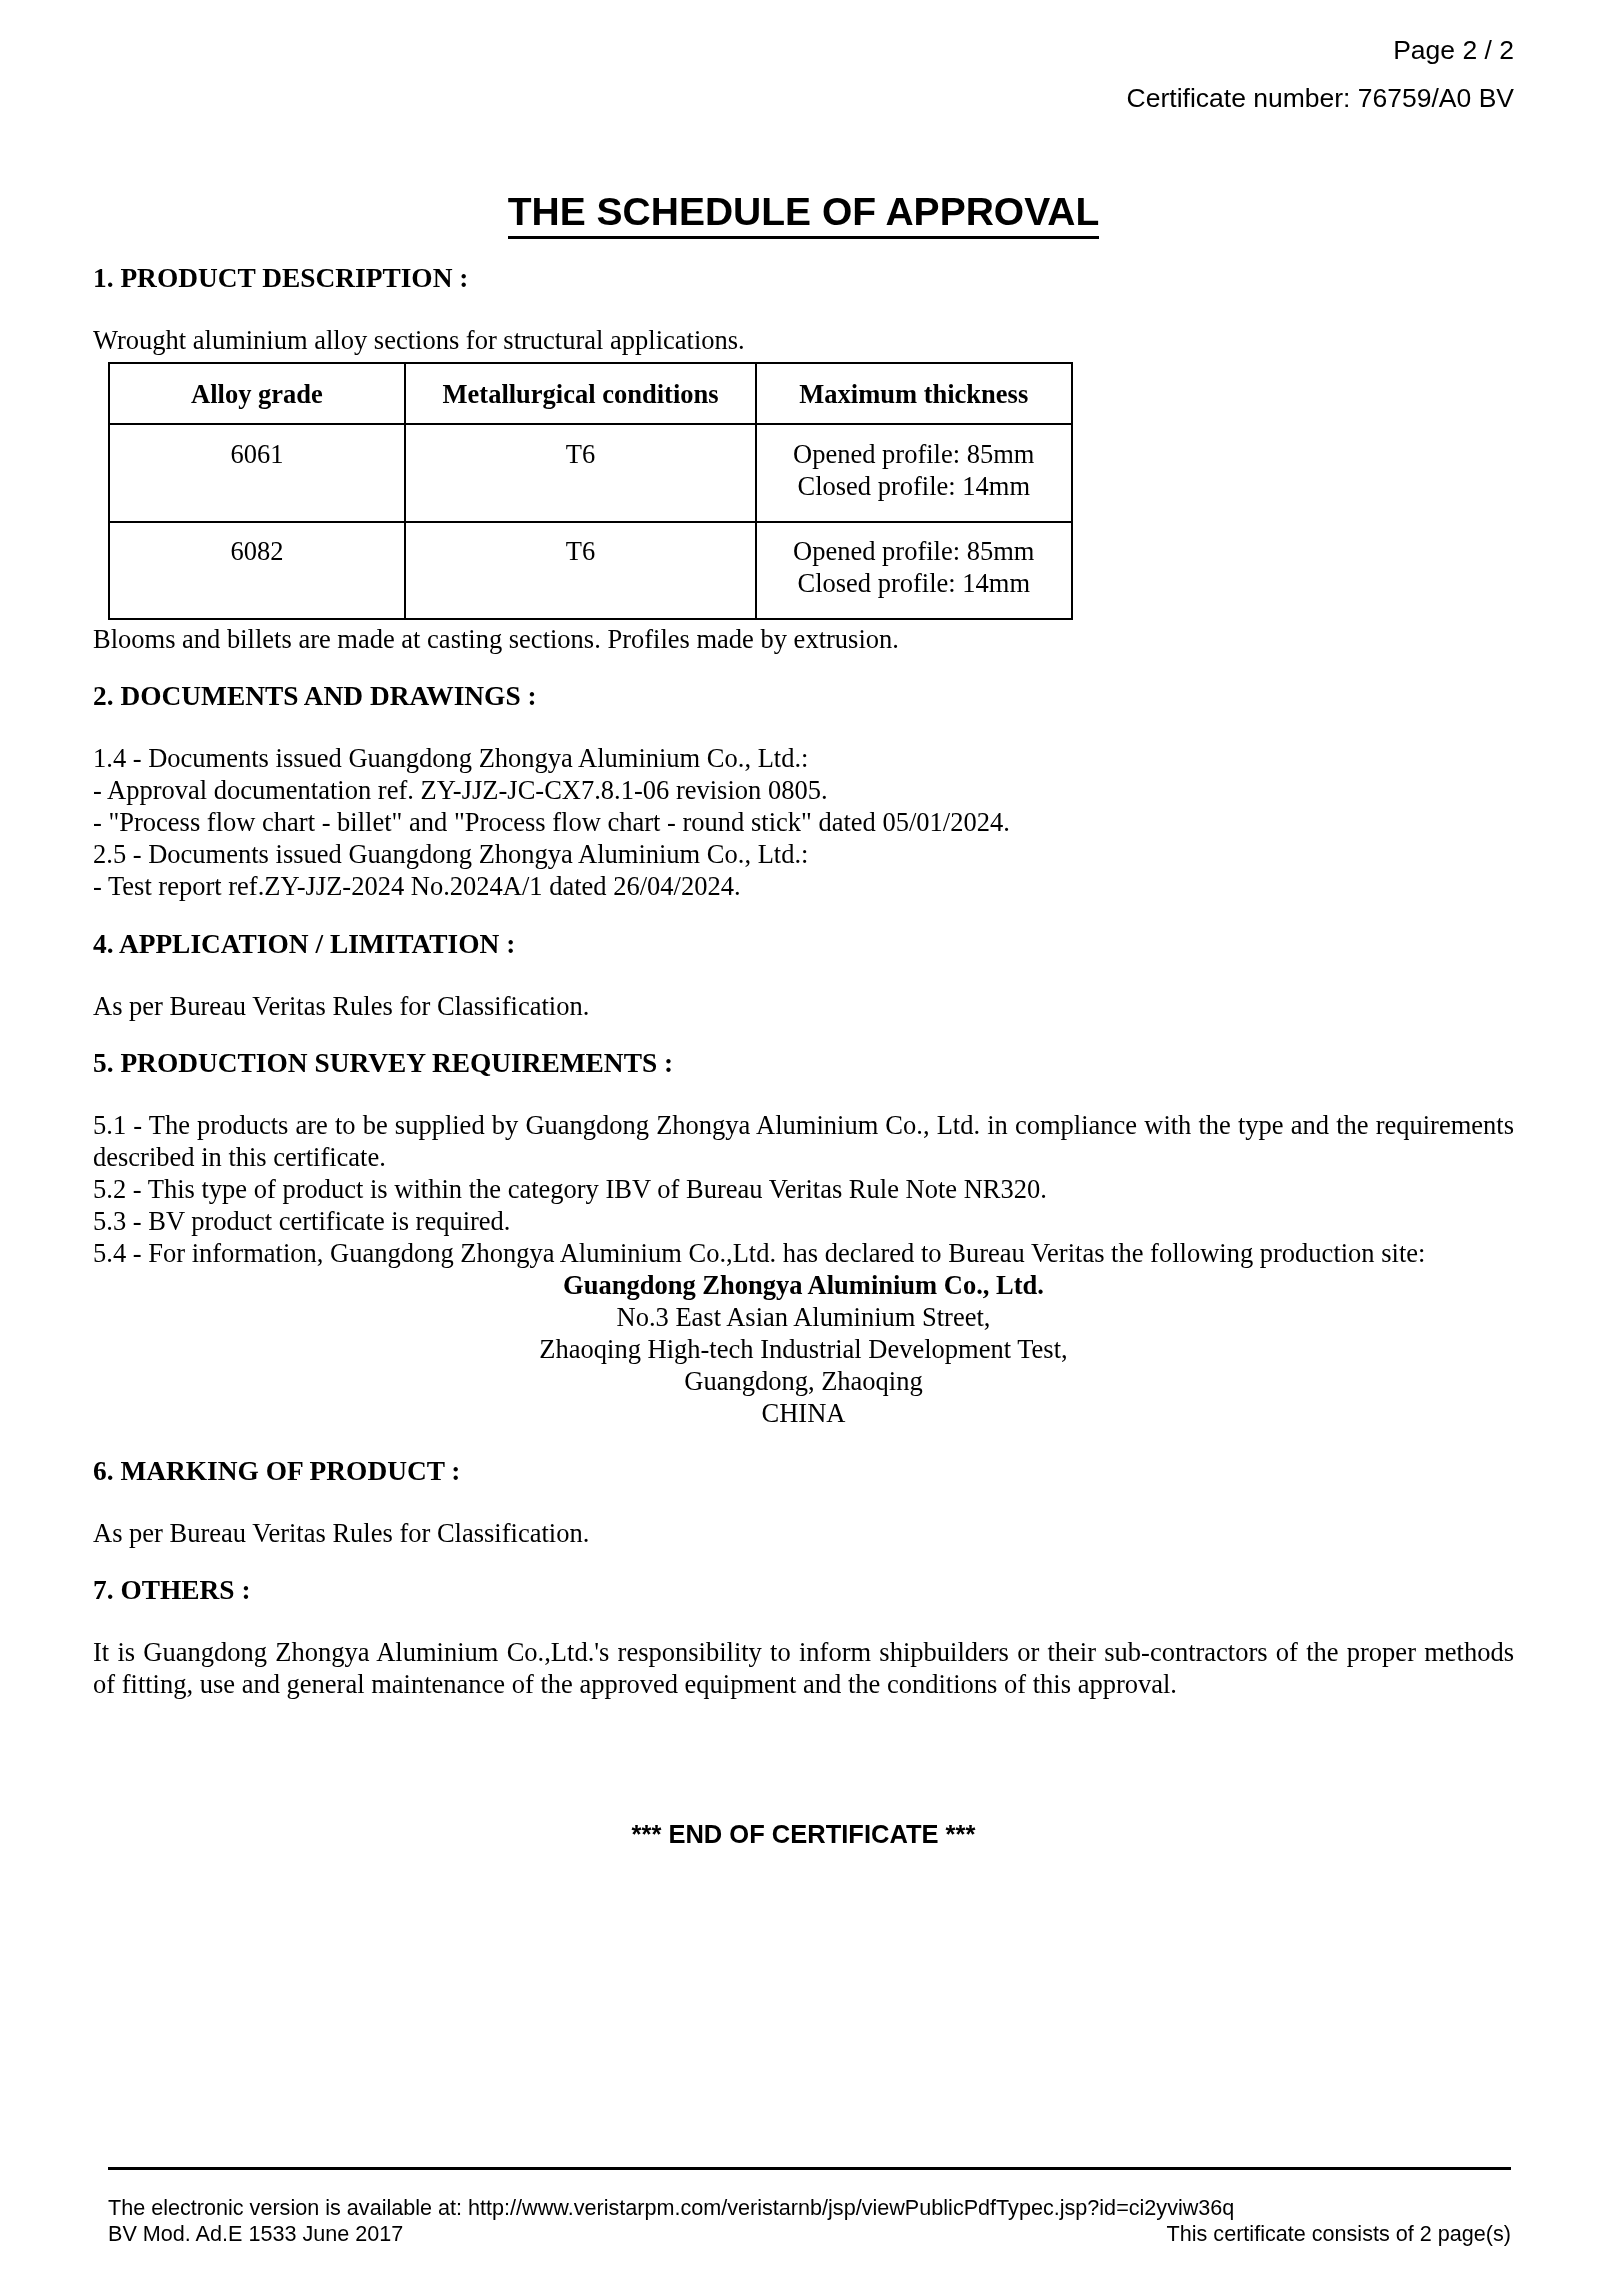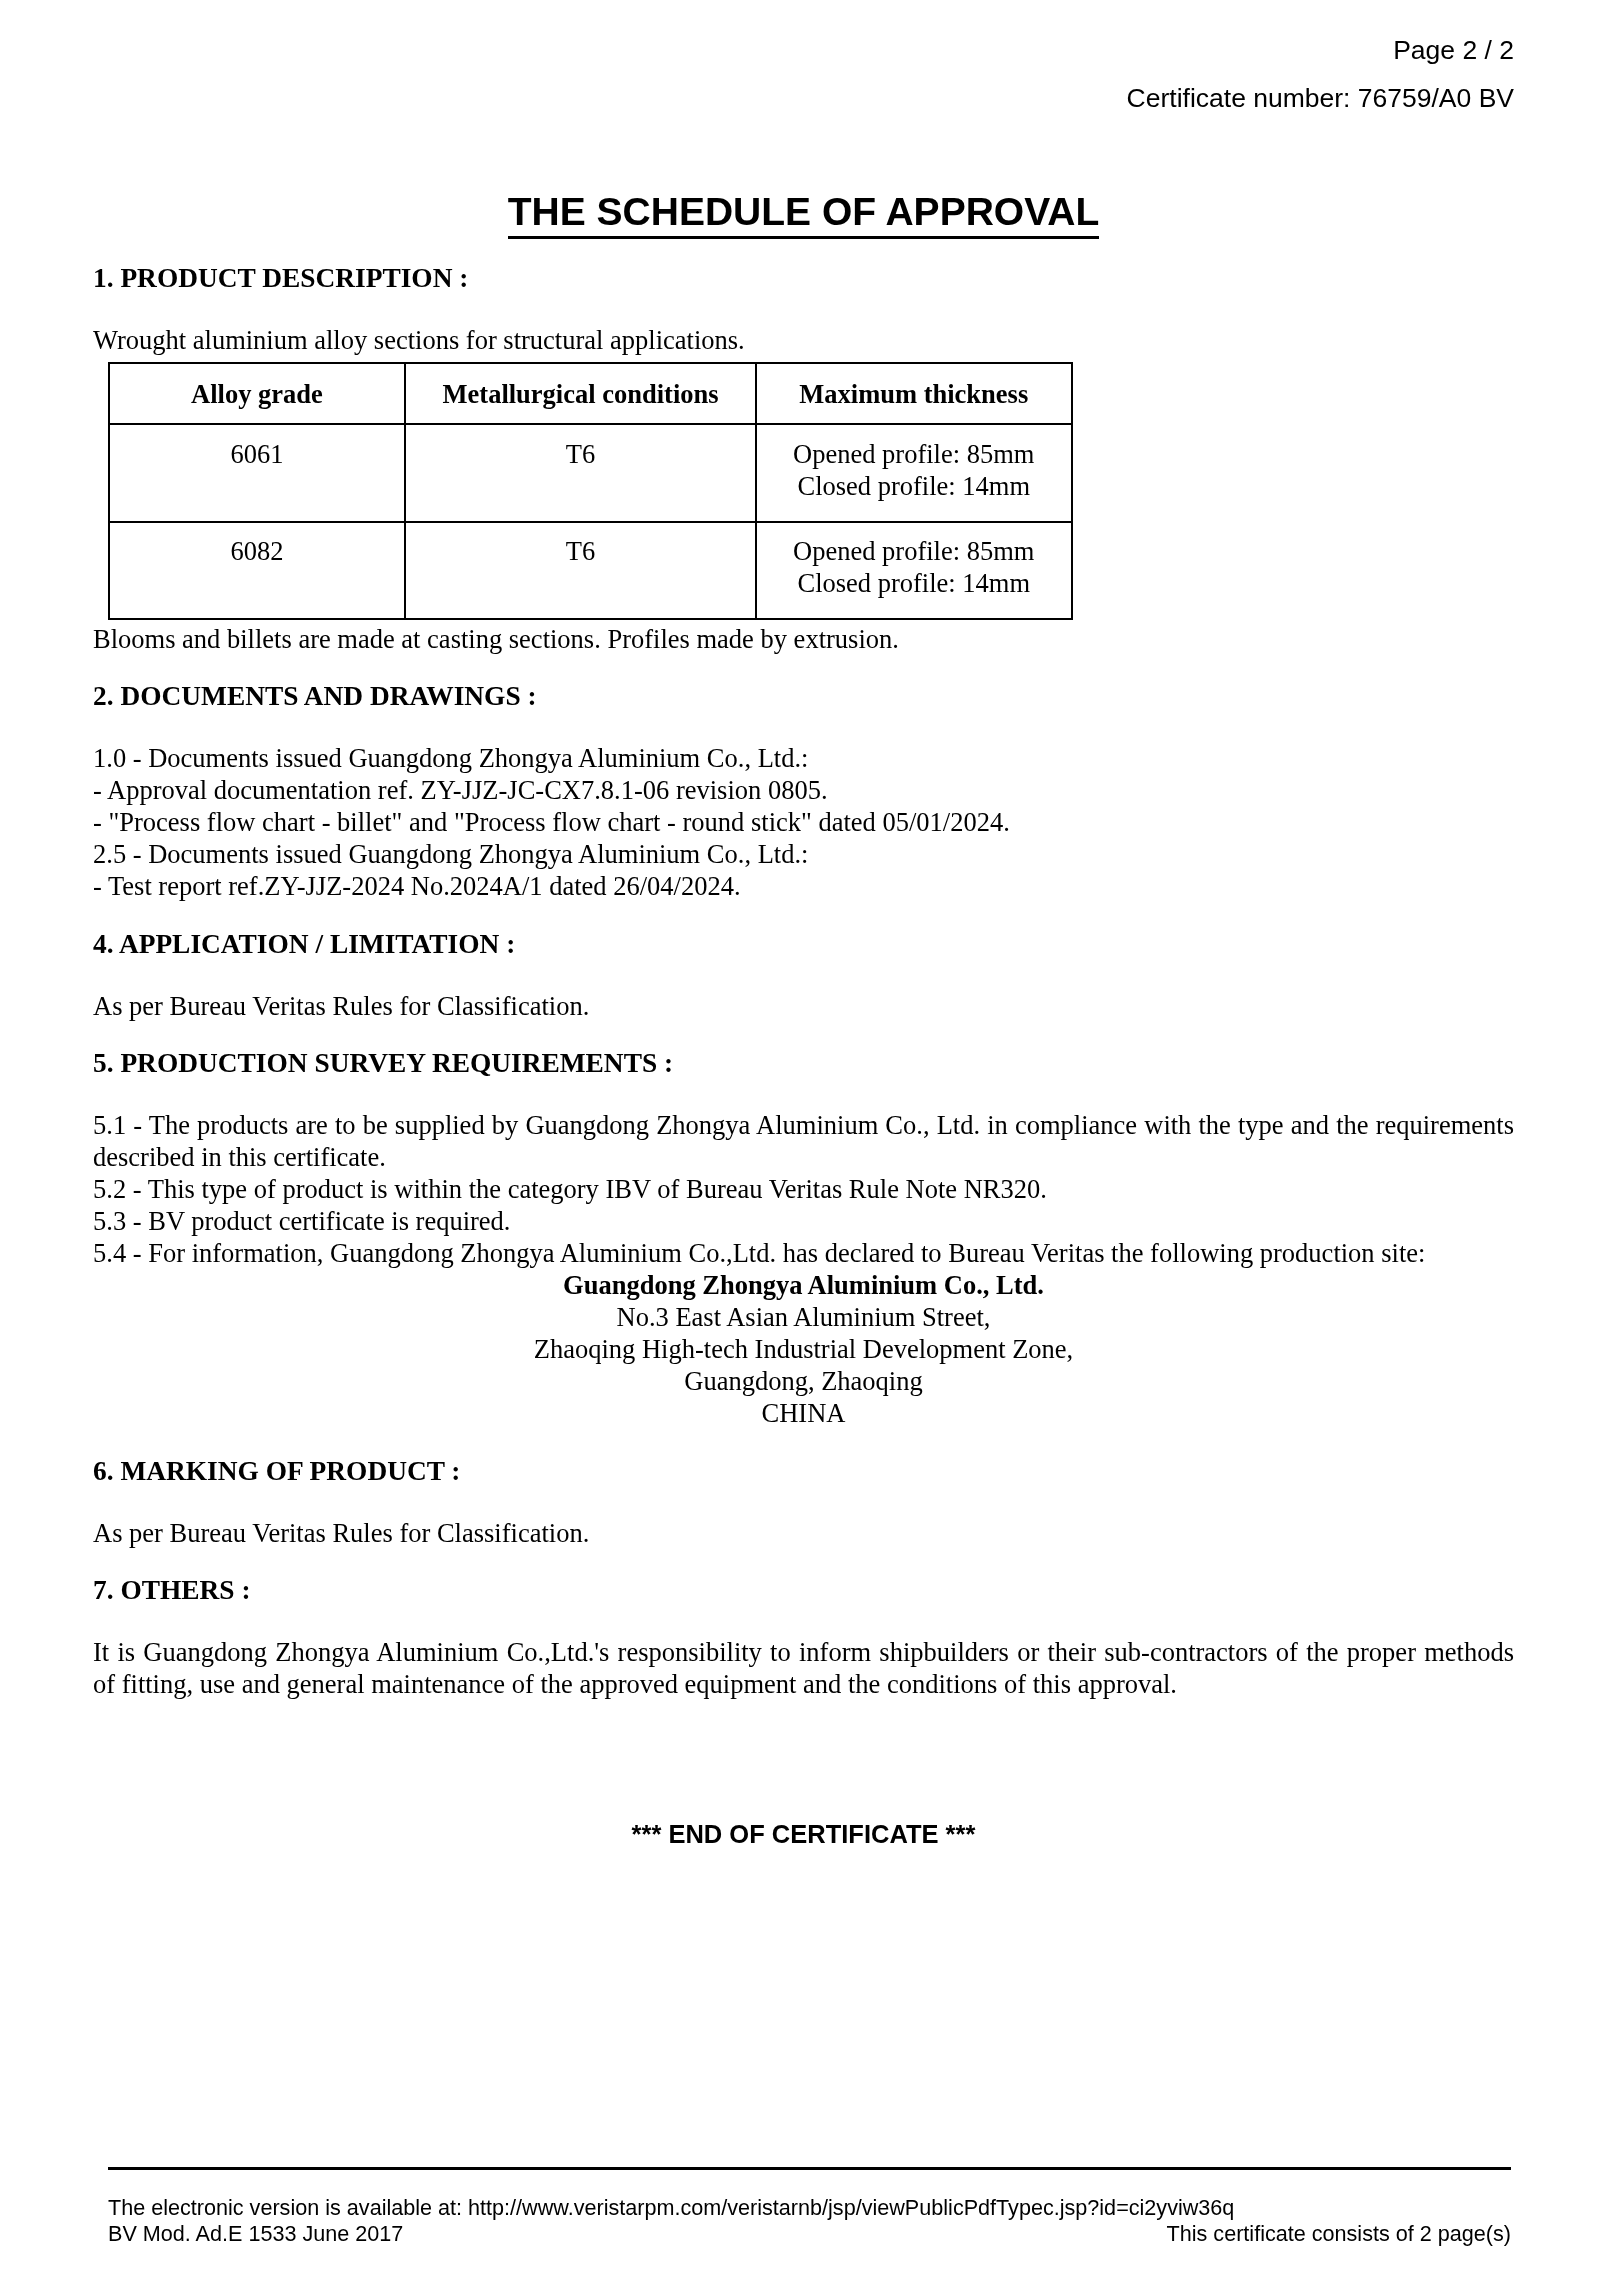--- a/index.html
+++ b/index.html
@@ -160,39 +160,39 @@
         <td>
           <div>Opened profile: 85mm</div>
           <div>Closed profile: 14mm</div>
         </td>
       </tr>
     </tbody>
   </table>
   <p class="body-line">Blooms and billets are made at casting sections. Profiles made by extrusion.</p>
 
   <div class="section-heading">2. DOCUMENTS AND DRAWINGS :</div>
-  <p class="body-line">1.0 - Documents issued Guangdong Zhongya Aluminium Co., Ltd.:</p>
+  <p class="body-line">1.4 - Documents issued Guangdong Zhongya Aluminium Co., Ltd.:</p>
   <p class="body-line">- Approval documentation ref. ZY-JJZ-JC-CX7.8.1-06 revision 0805.</p>
   <p class="body-line">- "Process flow chart - billet" and "Process flow chart - round stick" dated 05/01/2024.</p>
 
   <p class="body-line">2.5 - Documents issued Guangdong Zhongya Aluminium Co., Ltd.:</p>
   <p class="body-line">- Test report ref.ZY-JJZ-2024 No.2024A/1 dated 26/04/2024.</p>
 
   <div class="section-heading">4. APPLICATION / LIMITATION :</div>
   <p class="body-line">As per Bureau Veritas Rules for Classification.</p>
 
   <div class="section-heading">5. PRODUCTION SURVEY REQUIREMENTS :</div>
   <p class="body-line justified">5.1 - The products are to be supplied by Guangdong Zhongya Aluminium Co., Ltd. in compliance with the type and the requirements described in this certificate.</p>
   <p class="body-line">5.2 - This type of product is within the category IBV of Bureau Veritas Rule Note NR320.</p>
   <p class="body-line">5.3 - BV product certificate is required.</p>
   <p class="body-line">5.4 - For information, Guangdong Zhongya Aluminium Co.,Ltd. has declared to Bureau Veritas the following production site:</p>
   <div class="centered-block">
     <div class="site-name">Guangdong Zhongya Aluminium Co., Ltd.</div>
     <div>No.3 East Asian Aluminium Street,</div>
-    <div>Zhaoqing High-tech Industrial Development Zone,</div>
+    <div>Zhaoqing High-tech Industrial Development Test,</div>
     <div>Guangdong, Zhaoqing</div>
     <div>CHINA</div>
   </div>
 
   <div class="section-heading">6. MARKING OF PRODUCT :</div>
   <p class="body-line">As per Bureau Veritas Rules for Classification.</p>
 
   <div class="section-heading">7. OTHERS :</div>
   <p class="body-line justified">It is Guangdong Zhongya Aluminium Co.,Ltd.'s responsibility to inform shipbuilders or their sub-contractors of the proper methods of fitting, use and general maintenance of the approved equipment and the conditions of this approval.</p>
 

